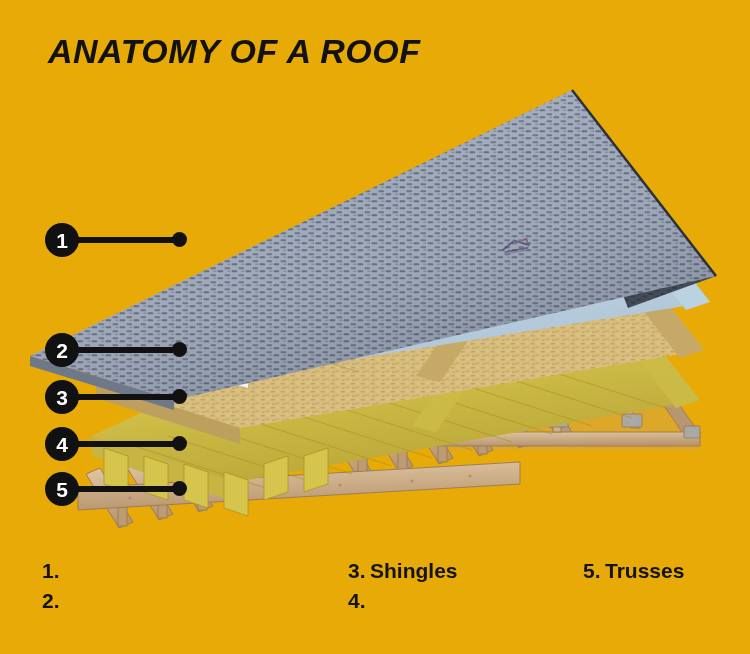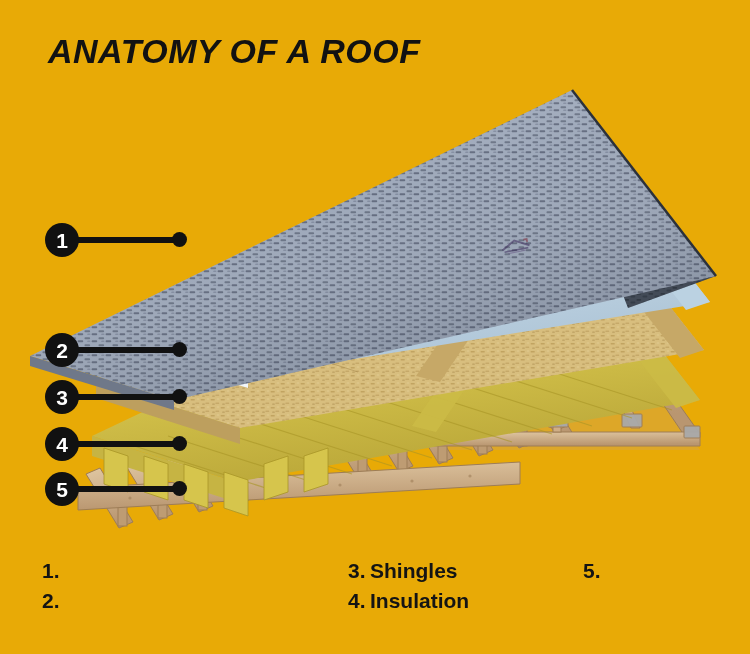--- a/index.html
+++ b/index.html
@@ -332,25 +332,25 @@
       </div>
     </div>
 
     <div class="legend-col col2">
       <div class="legend-item">
         <span class="legend-num">3.</span>
         <span class="legend-label">Shingles</span>
       </div>
       <div class="legend-item">
         <span class="legend-num">4.</span>
-        <span class="legend-label">Insulation</span>
       </div>
     </div>
 
     <div class="legend-col col3">
       <div class="legend-item">
         <span class="legend-num">5.</span>
+        <span class="legend-label">Trusses</span>
       </div>
     </div>
 
   </div>
 
 </div>
 
 </body></html>

